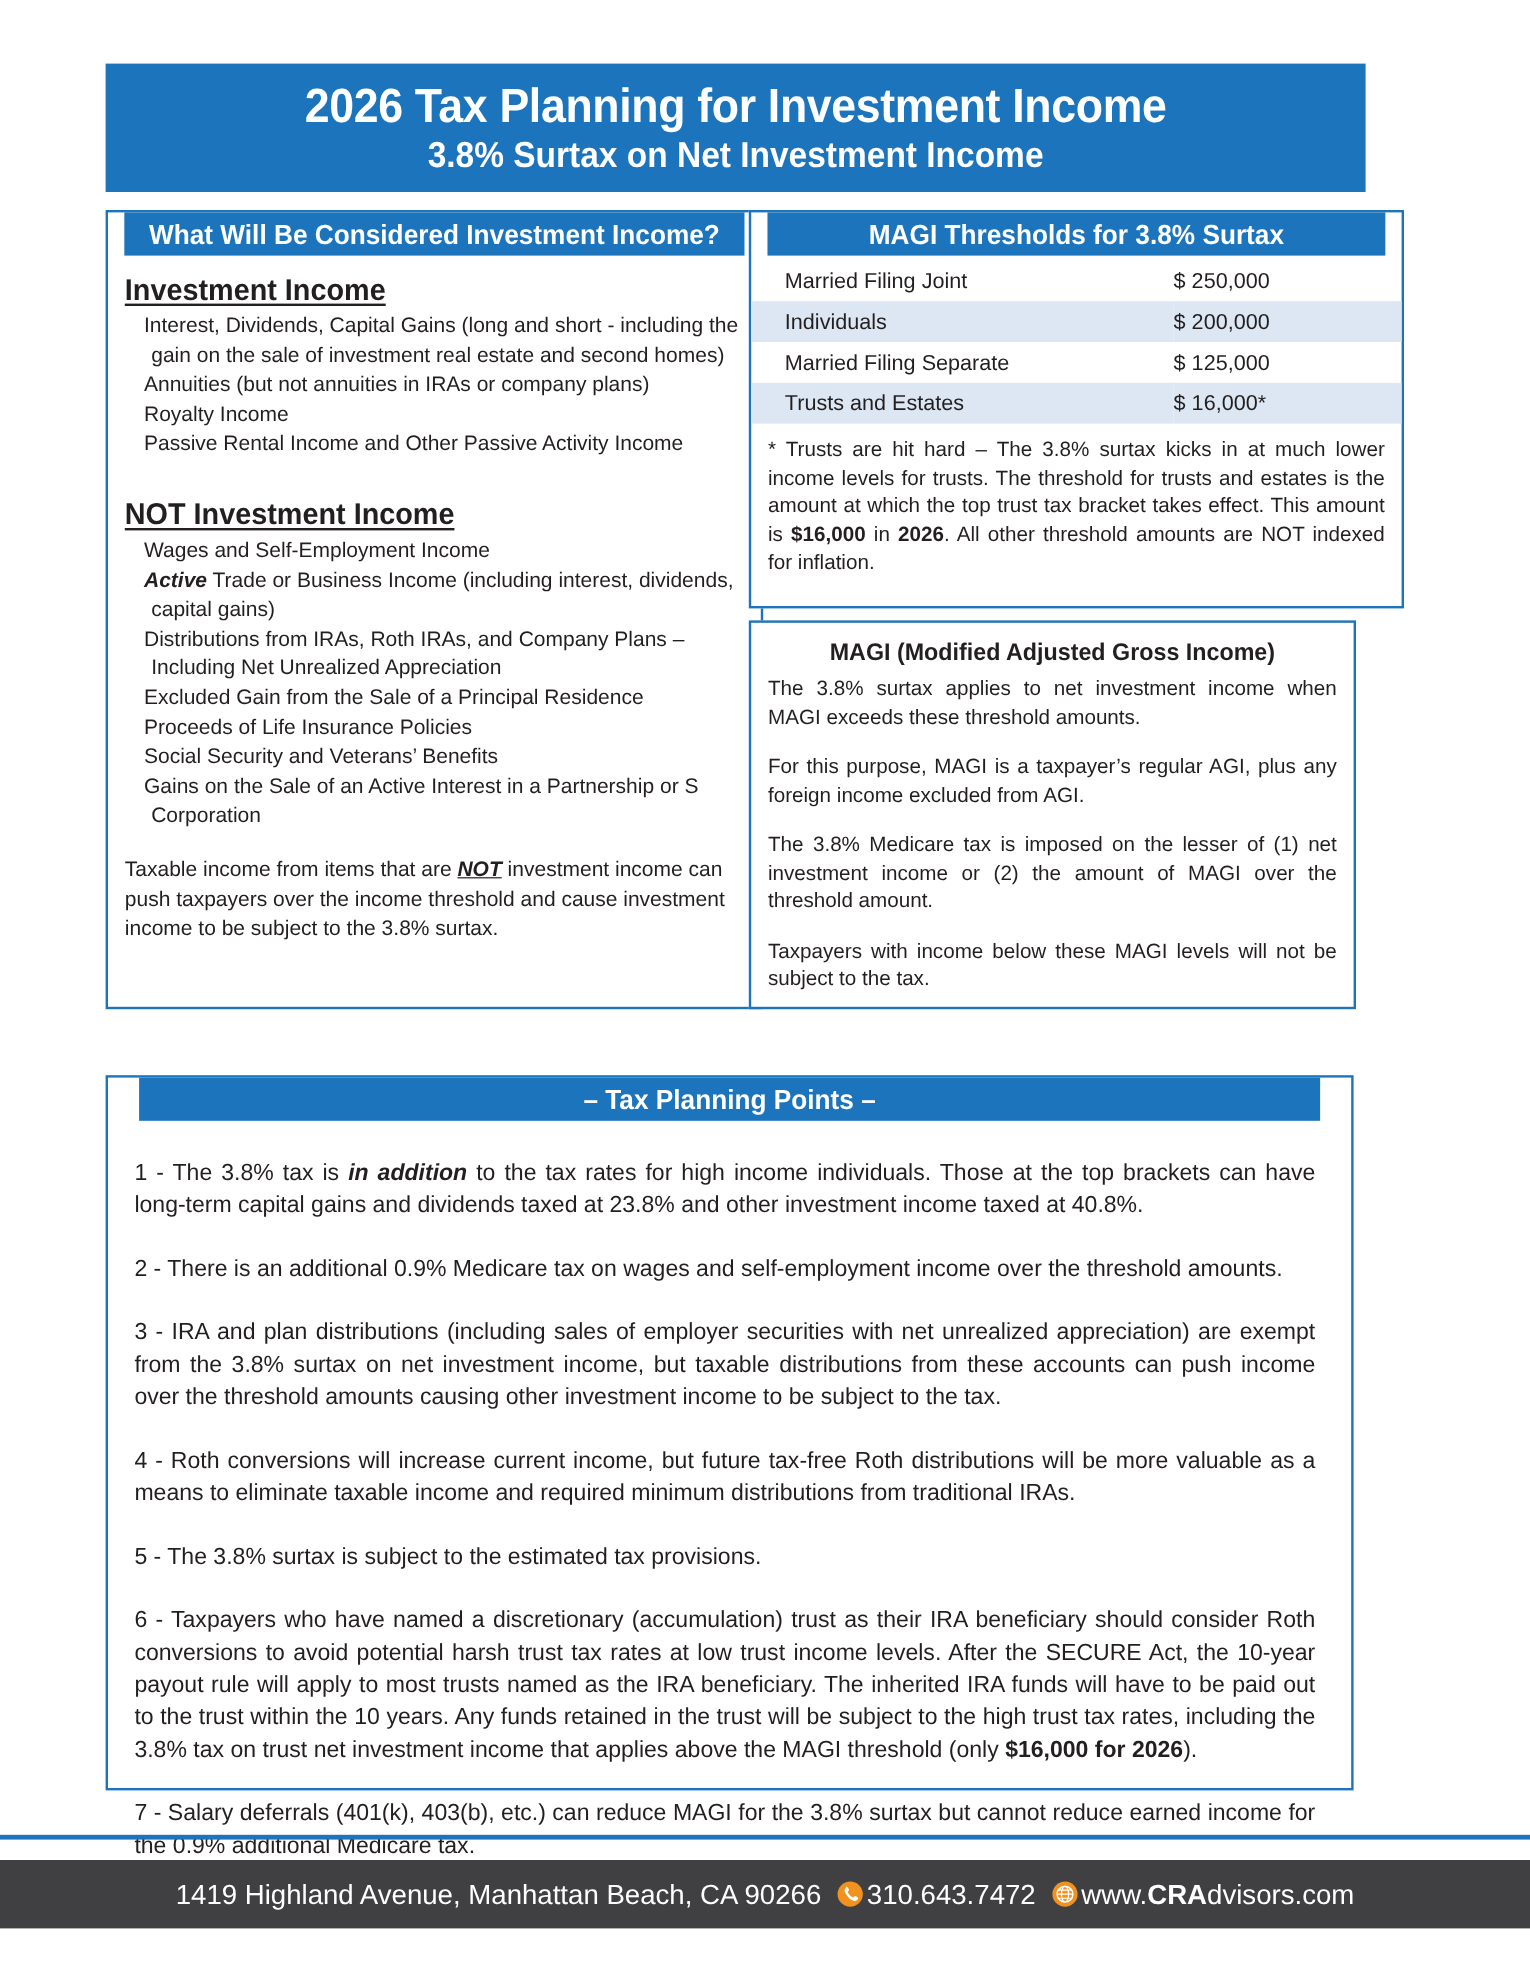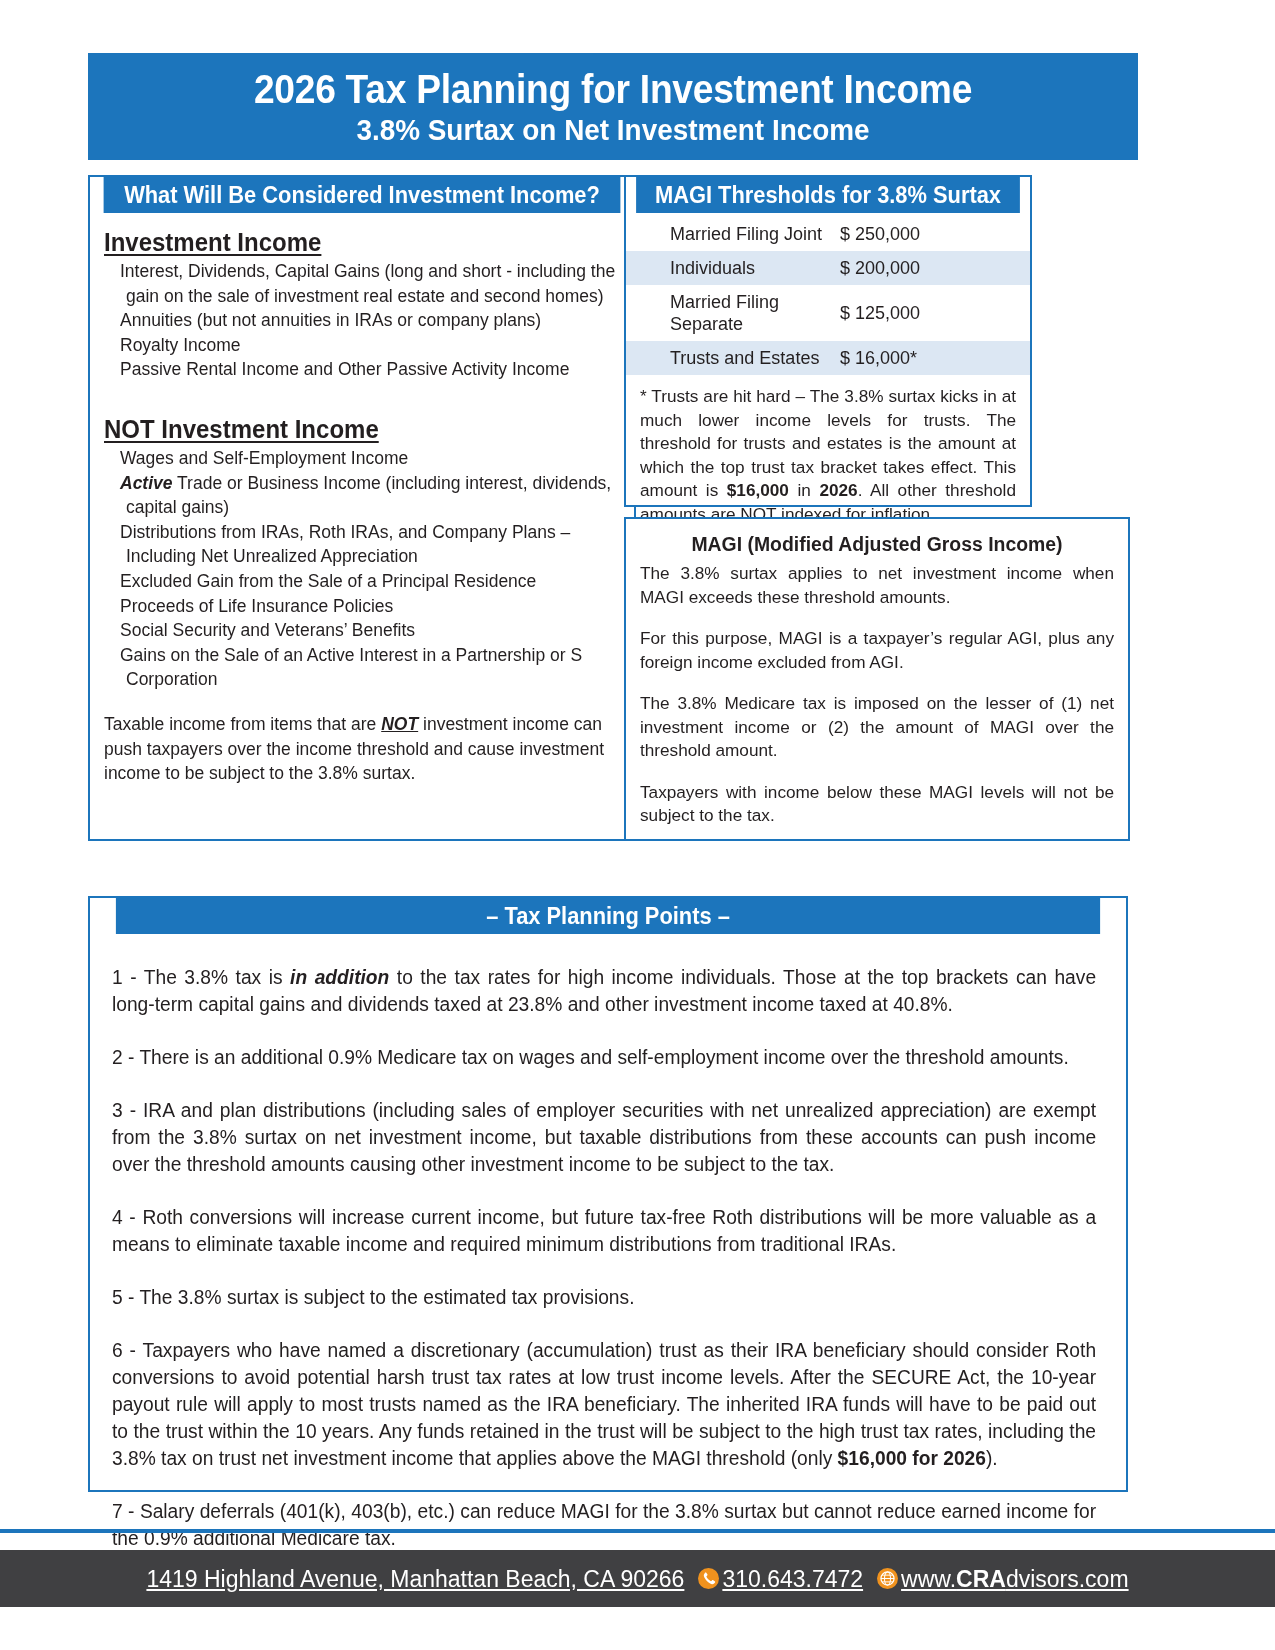--- a/index.html
+++ b/index.html
@@ -93,32 +93,32 @@
   .ilist li b, .ilist li i { }
   .gap { height: 24px; }
   .left-note {
     font-size: 17.5px;
     line-height: 24.6px;
     margin-top: 20px;
   }
   .u-bi { font-weight: bold; font-style: italic; text-decoration: underline; }
 
   
-  #right-top { left: 624px; top: 175px; width: 408px; height: 332px; }
+  #right-top { left: 624px; top: 175px; width: 546px; height: 332px; }
   #right-bot { left: 624px; top: 517px; width: 506px; height: 324px; }
 
   .magi-table { width: 100%; border-collapse: collapse; margin-top: 4px; }
   .magi-table td {
     font-size: 18px;
     line-height: 22px;
     padding: 6px 0 6px 0;
     color: #231f20;
   }
   .magi-table tr.alt { background: #dce7f3; }
-  .magi-table td.lbl { padding-left: 44px; }
+  .magi-table td.lbl { padding-left: 28px; }
   .magi-table td.val { padding-left: 0px; width: 190px; }
 
   .footnote {
     font-size: 17.2px;
     line-height: 23.5px;
     text-align: justify;
     padding: 10px 14px 0 14px;
   }
 
   .magi-def-title {
@@ -168,21 +168,20 @@
   }
   .footer-bar {
     position: absolute;
     left: 0; top: 1550px;
     width: 1275px; height: 57px;
     background: #404042;
     display: flex;
     align-items: center;
     justify-content: center;
     color: #ffffff;
-    text-decoration: underline;
   }
   .footer-text {
     font-family: "Liberation Sans Narrow", "Liberation Sans", sans-serif;
     font-size: 23px;
     line-height: 28px;
     white-space: nowrap;
     display: flex;
     align-items: center;
   }
   .ic-phone, .ic-globe {

